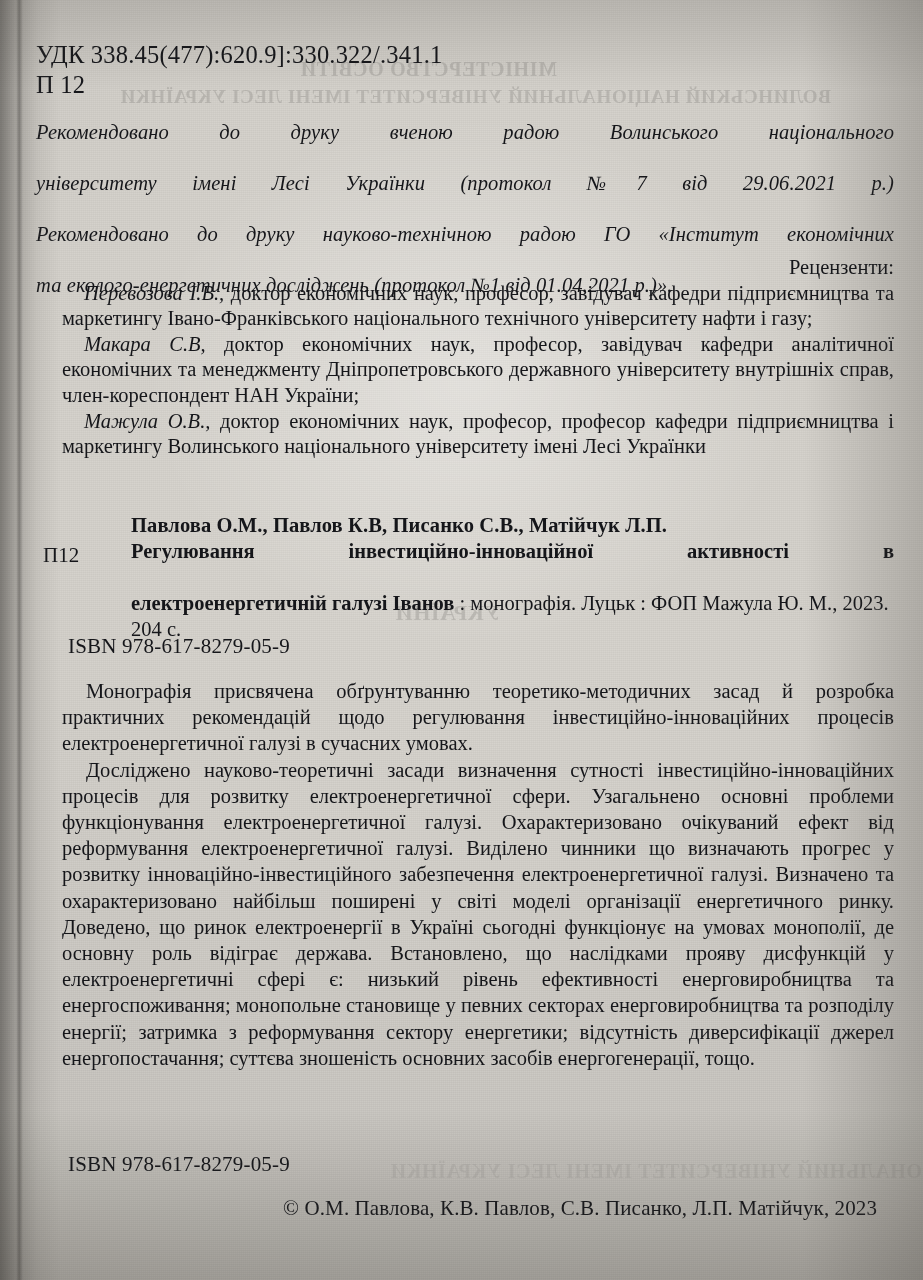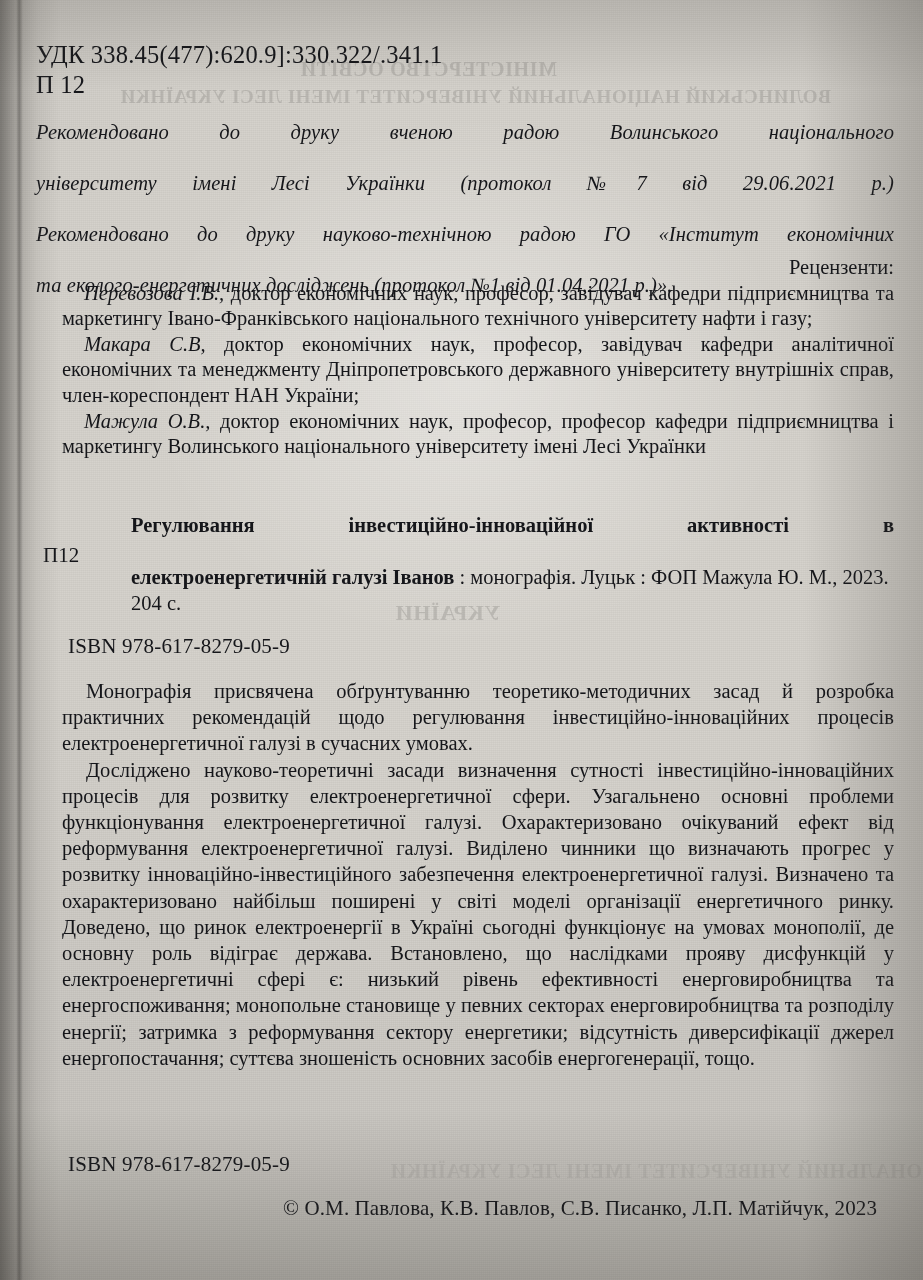--- a/index.html
+++ b/index.html
@@ -236,20 +236,21 @@
       </p>
       <p>
         <i>Мажула О.В.,</i><span> доктор економічних наук, професор, професор кафедри підприємництва і маркетингу Волинського національного університету імені Лесі Українки</span>
       </p>
     </div>
 
     <div class="block biblio">
       <span class="idx"></span>
       <span class="idx">П12</span>
       <div class="body">
+        <span class="authors">Павлова О.М., Павлов К.В, Писанко С.В., Матійчук Л.П.</span>
         <span class="title-line"><b>Регулювання інвестиційно-інноваційної активності в</b></span>
         <b>електроенергетичній галузі Іванов</b><span> : монографія. Луцьк : ФОП Мажула Ю. М., 2023. 204 с.</span>
       </div>
     </div>
 
     <div class="block isbn-top">ISBN 978-617-8279-05-9</div>
 
     <div class="block abstract">
       <p>Монографія присвячена обґрунтуванню теоретико-методичних засад й розробка практичних рекомендацій щодо регулювання інвестиційно-інноваційних процесів електроенергетичної галузі в сучасних умовах.</p>
       <p>Досліджено науково-теоретичні засади визначення сутності інвестиційно-інноваційних процесів для розвитку електроенергетичної сфери. Узагальнено основні проблеми функціонування електроенергетичної галузі. Охарактеризовано очікуваний ефект від реформування електроенергетичної галузі. Виділено чинники що визначають прогрес у розвитку інноваційно-інвестиційного забезпечення електроенергетичної галузі. Визначено та охарактеризовано найбільш поширені у світі моделі організації енергетичного ринку. Доведено, що ринок електроенергії в Україні сьогодні функціонує на умовах монополії, де основну роль відіграє держава. Встановлено, що наслідками прояву дисфункцій у електроенергетичні сфері є: низький рівень ефективності енерговиробництва та енергоспоживання; монопольне становище у певних секторах енерговиробництва та розподілу енергії; затримка з реформування сектору енергетики; відсутність диверсифікації джерел енергопостачання; суттєва зношеність основних засобів енергогенерації, тощо.</p>

